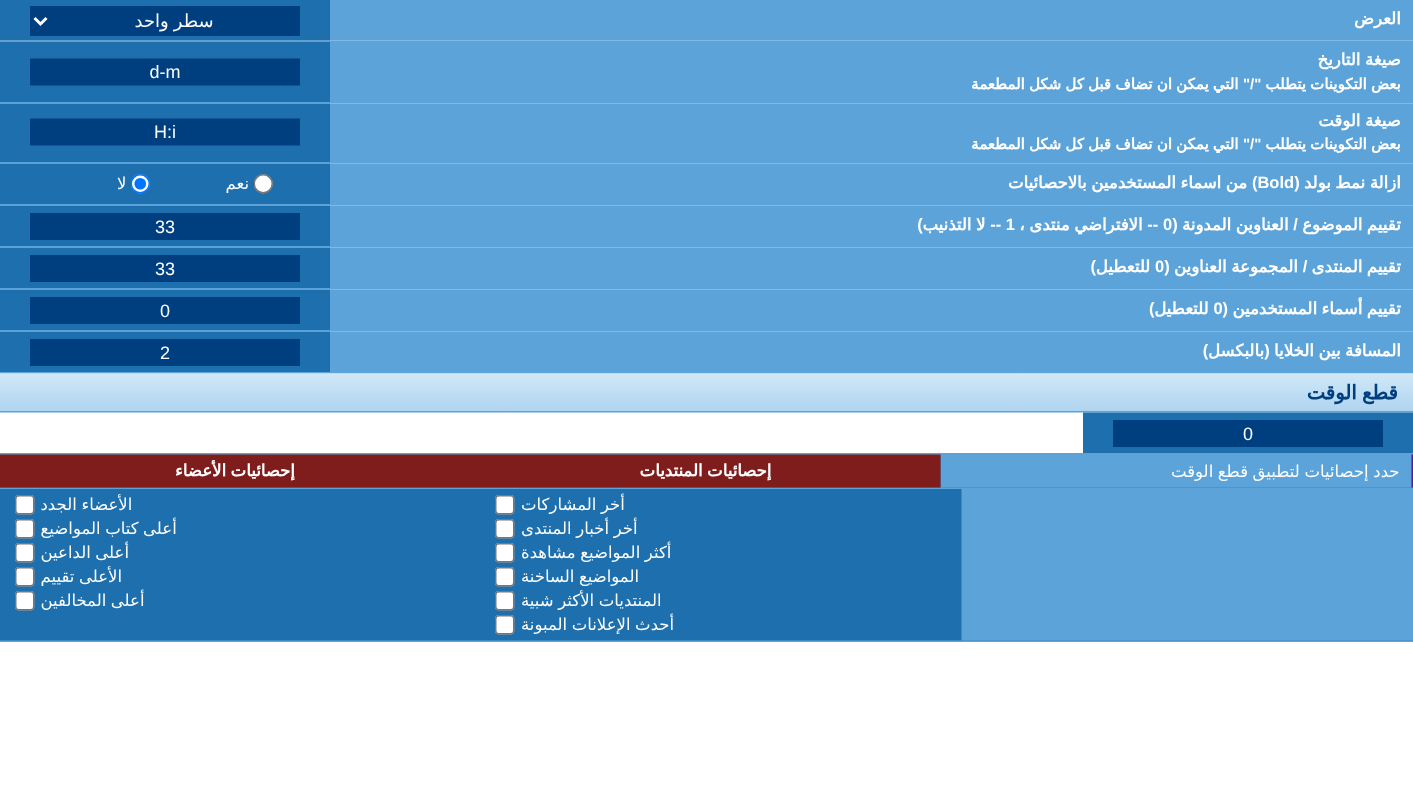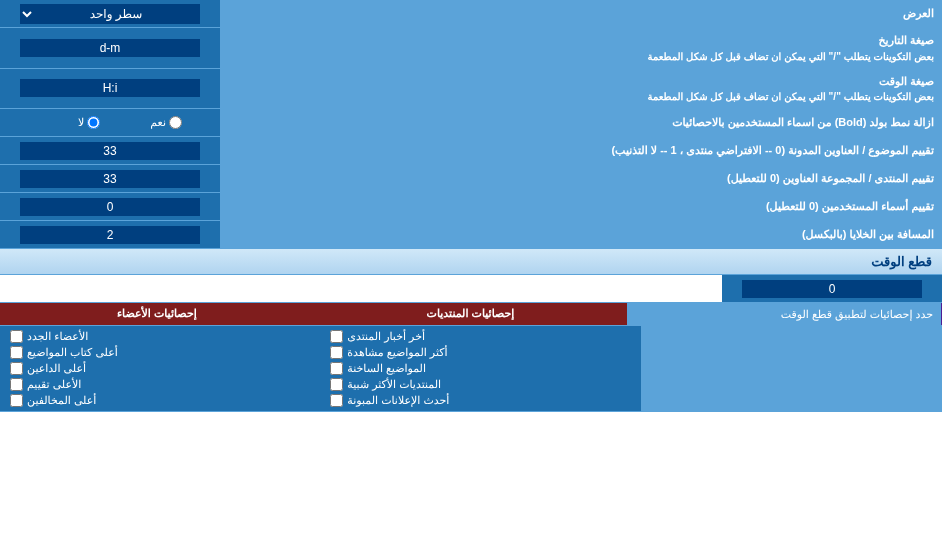--- a/index.html
+++ b/index.html
@@ -257,20 +257,24 @@
     <div class="cb-title-cell">
       <span>إحصائيات الأعضاء</span>
     </div>
   </div>
   <div class="checkboxes-content">
 
     <div style="flex:1; background:#5ba3d9; min-height:10px;"></div>
 
     <div class="cb-group">
       <div class="cb-item">
+        <span>أخر المشاركات</span>
+        <input type="checkbox" style="">
+      </div>
+      <div class="cb-item">
         <span>أخر أخبار المنتدى</span>
         <input type="checkbox" style="">
       </div>
       <div class="cb-item">
         <span>أكثر المواضيع مشاهدة</span>
         <input type="checkbox" style="">
       </div>
       <div class="cb-item">
         <span>المواضيع الساخنة</span>
         <input type="checkbox" style="">

